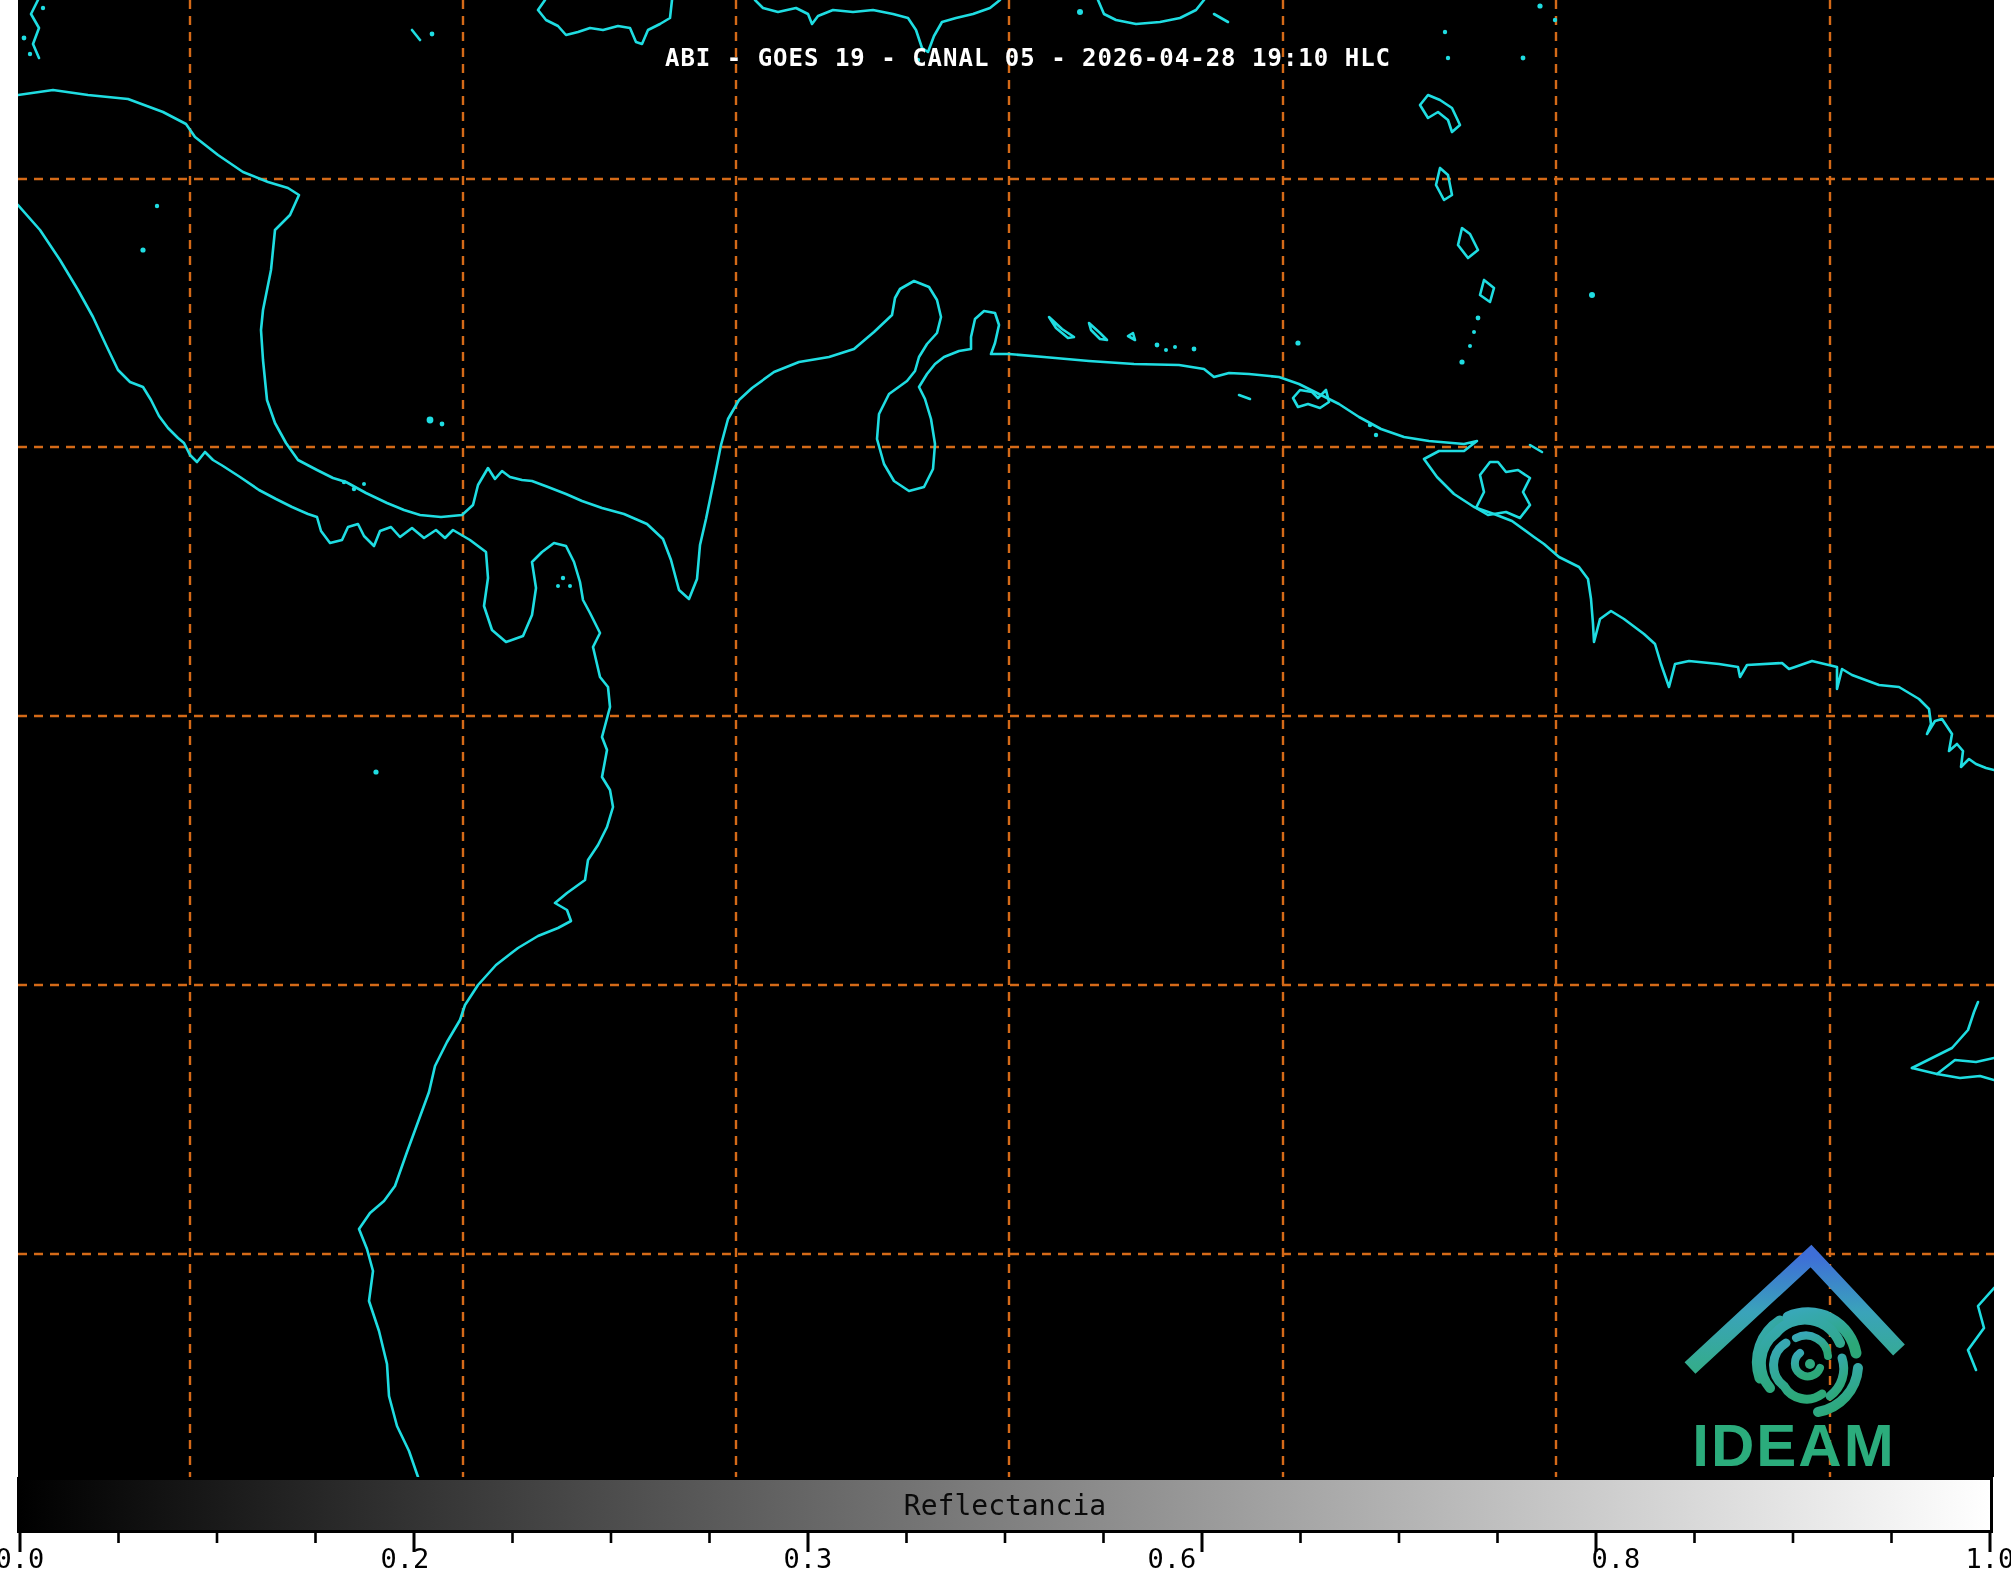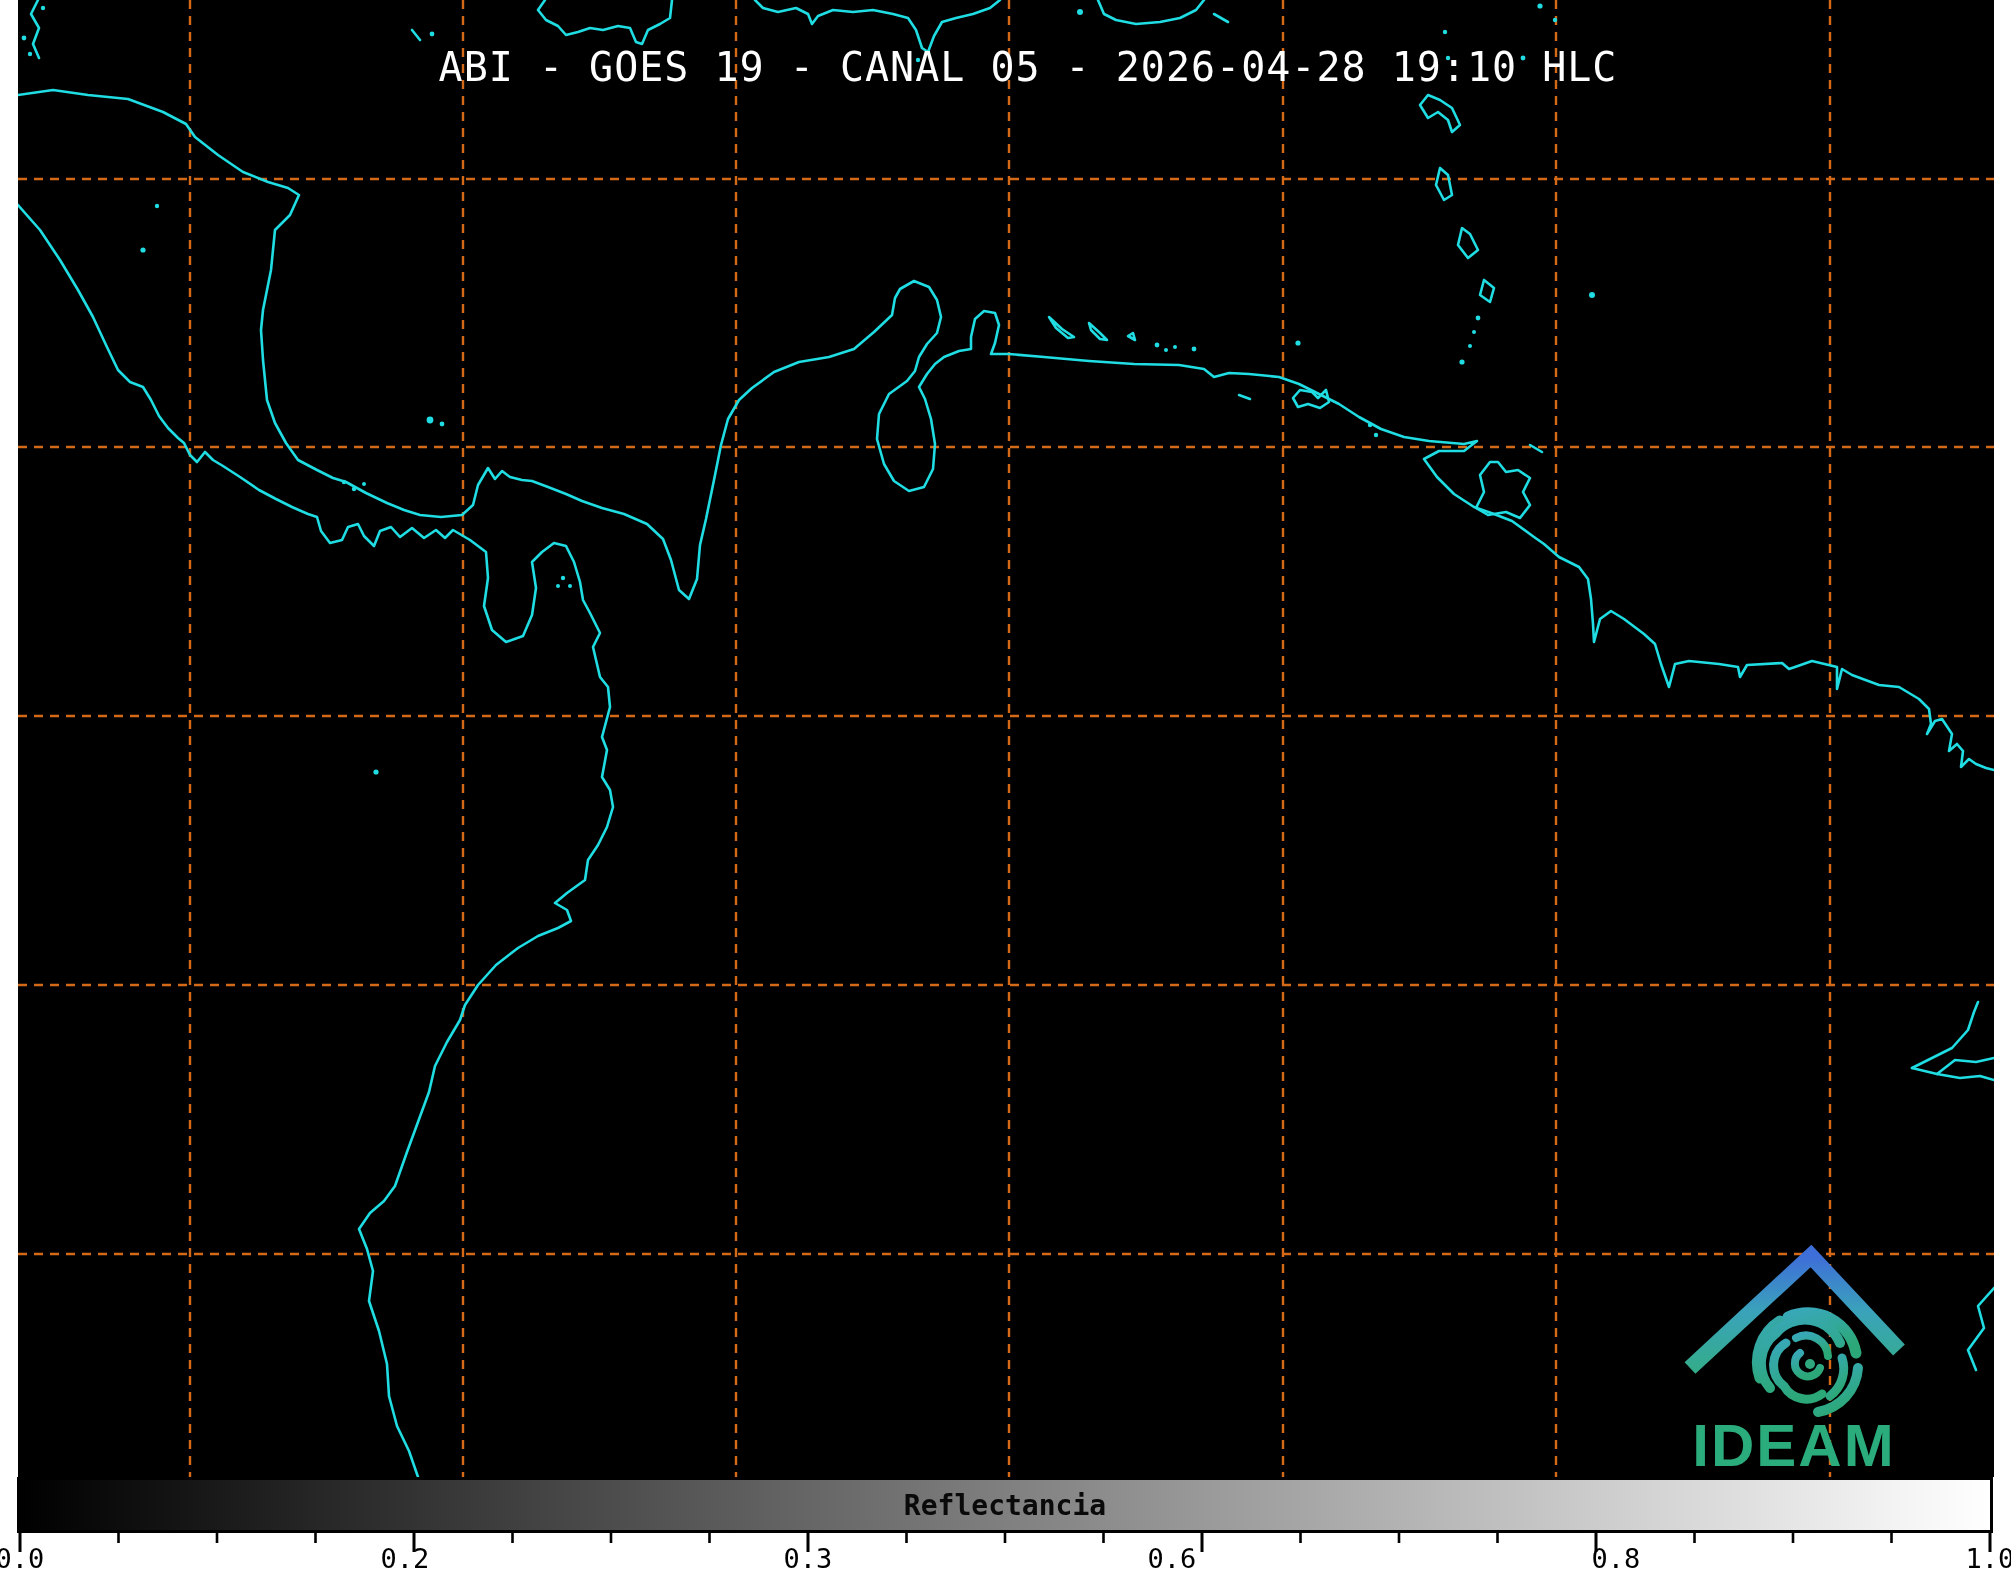--- a/index.html
+++ b/index.html
@@ -7,32 +7,32 @@
     width:2011px;height:1577px;position:relative;overflow:hidden;
     background:#ffffff;font-family:"DejaVu Sans Mono","Liberation Mono",monospace;
   }
   .map{
     position:absolute;left:18px;top:0;width:1976px;height:1477px;
     background:#000;overflow:hidden;
   }
   .map svg.geo{position:absolute;left:0;top:0;}
   .map-title{
     position:absolute;top:44px;left:calc(50% + 22px);transform:translateX(-50%);
-    color:#ffffff;font-size:40px;font-weight:400;white-space:nowrap;letter-spacing:1px;
+    color:#ffffff;font-size:24px;font-weight:700;white-space:nowrap;letter-spacing:1px;
   }
   .logo{position:absolute;left:1652px;top:1238px;width:250px;height:240px;}
   
   .cbar{
     position:absolute;left:17px;top:1477px;width:1970px;height:50px;
     border:3px solid #000;
     background:linear-gradient(to right,#000000,#ffffff);
   }
   .cbar-label{
     position:absolute;left:1005px;top:1489px;transform:translateX(-50%);
-    font-size:28px;font-weight:700;color:#0a0a0a;white-space:nowrap;
+    font-size:28px;font-weight:400;color:#0a0a0a;white-space:nowrap;
   }
   .cbar-ticks{position:absolute;left:17px;top:1533px;}
   .cbar-ticklabel{
     position:absolute;top:1543px;transform:translateX(-50%);
     font-size:27px;color:#000;white-space:nowrap;
   }
   .tl0{left:20px;} .tl1{left:405px;} .tl2{left:808px;}
   .tl3{left:1172px;} .tl4{left:1596px;margin-left:20px;} .tl5{left:1990px;}
 </style>
 </head>

